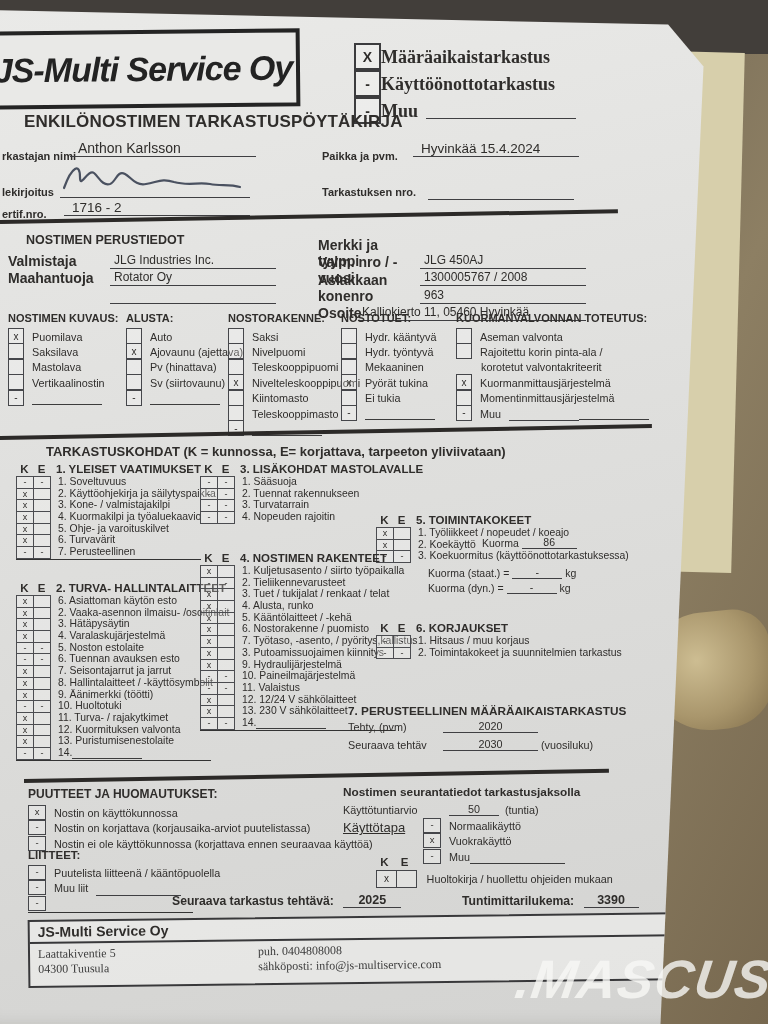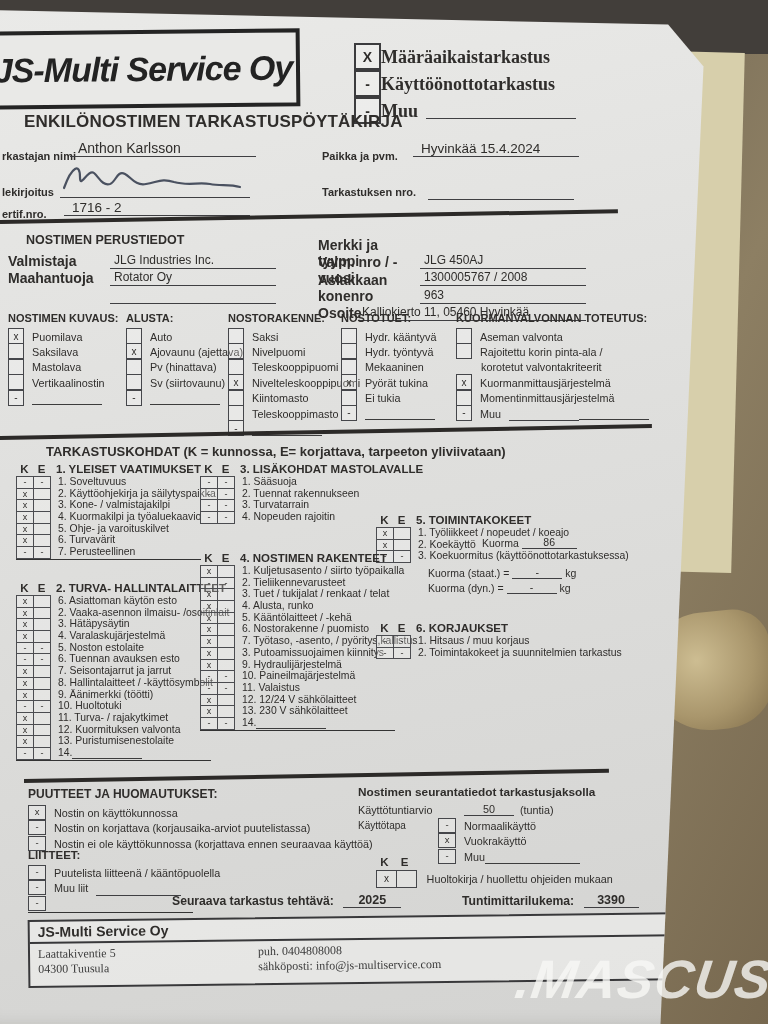--- a/index.html
+++ b/index.html
@@ -86,25 +86,25 @@
   .s7line .l7{display:inline-block;width:92px;}
 
   
   .cbrowS{display:flex;align-items:center;height:15.6px;}
   .cbM{width:16px;height:13px;border:1.4px solid #45464a;margin-top:-1.4px;text-align:center;
        font-size:9.5px;line-height:12px;background:rgba(255,255,255,.25);flex:none;}
   .cbMlbl{margin-left:8px;font-size:10.8px;white-space:nowrap;}
   #puutteet{left:28px;top:787px;}
   #liitteet{left:28px;top:849px;}
   .blocktitle{font-weight:bold;font-size:12px;margin-bottom:4px;white-space:nowrap;}
-  #seuranta{left:358px;top:785px;width:280px;}
+  #seuranta{left:343px;top:785px;width:280px;}
   .seur-line{font-size:10.8px;margin-top:3px;display:flex;align-items:flex-end;}
   .seur-line .sl{display:inline-block;width:106px;flex:none;}
   #seur-mode{display:flex;margin-top:2px;}
-  #seur-mode .sl2{width:80px;font-size:10px;flex:none;padding-top:2px;}
+  #seur-mode .sl2{width:80px;font-size:13px;flex:none;padding-top:2px;text-decoration:underline;}
   #huolto{left:376px;top:856px;}
   .hcell{width:19px;height:16px;border:1.4px solid #45464a;text-align:center;font-size:10px;
          line-height:15px;background:rgba(255,255,255,.25);flex:none;}
   .hcell + .hcell{margin-left:-1.4px;}
 
   #next{left:148px;top:893px;font-size:12.2px;}
   #tunti{left:438px;top:893px;font-size:12.2px;}
   #next .uline,#tunti .uline{font-size:12.5px;margin-left:6px;}
 
   
@@ -618,20 +618,32 @@
     <span>Kuorma (staat.) =</span>
     <span class="uline w50 ctr">-</span>
     <span>kg</span>
   </div>
   <div class="abs s5txt" style="left:428px;top:581px">
     <span>Kuorma (dyn.) =</span>
     <span class="uline w50 ctr">-</span>
     <span>kg</span>
   </div>
 
+  <div class="abs" id="sec7">
+    <div class="t7">7. PERUSTEELLINEN MÄÄRÄAIKAISTARKASTUS</div>
+    <div class="s7line">
+      <span class="l7">Tehty, (pvm)</span>
+      <span class="uline w95 ctr">2020</span>
+    </div>
+    <div class="s7line">
+      <span class="l7">Seuraava tehtäv</span>
+      <span class="uline w95 ctr">2030</span>
+      <span>(vuosiluku)</span>
+    </div>
+  </div>
 
   <div class="rule" style="left:24px;top:779px;width:585px;height:3.5px;transform:rotate(-1deg)"></div>
 
   <div class="abs" id="puutteet">
     <div class="blocktitle">PUUTTEET JA HUOMAUTUKSET:</div>
     <div>
         <div class="cbrowS">
           <span class="cbM">x</span>
           <span class="cbMlbl">Nostin on käyttökunnossa</span>
         </div>

